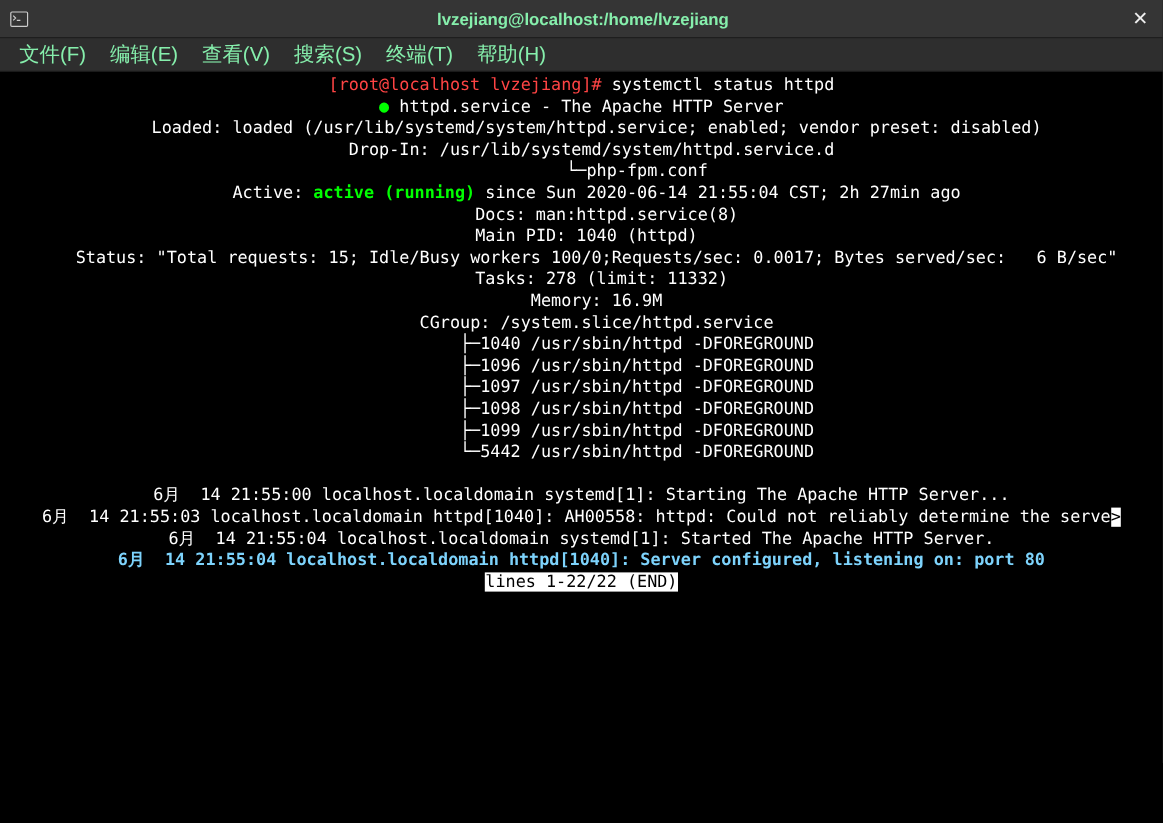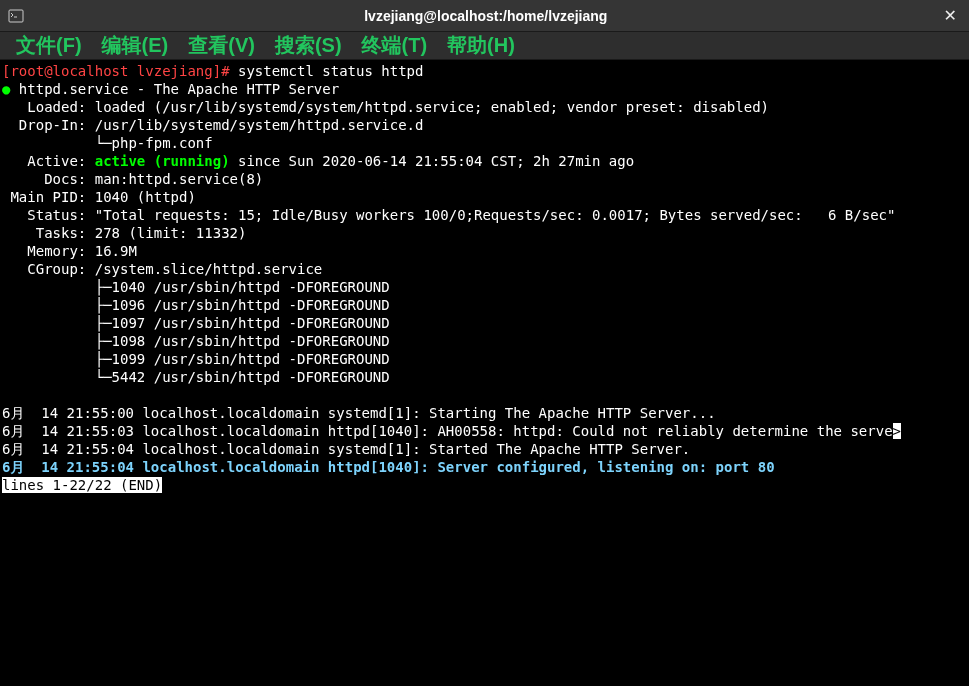--- a/index.html
+++ b/index.html
@@ -24,62 +24,61 @@
     }
     .titlebar-icon {
       width: 16px;
       height: 16px;
       margin-right: 8px;
       color: #ccc;
     }
     .titlebar-title {
       flex: 1;
       text-align: center;
-      color: #ffffff;
+      color: #86efac;
       font-size: 14px;
       font-weight: bold;
     }
     .titlebar-close {
       color: #eee;
       font-size: 16px;
       cursor: pointer;
       padding: 0 4px;
     }
     .menubar {
       background: #2e2e2e;
       height: 28px;
       display: flex;
       align-items: center;
       padding: 0 6px;
       border-bottom: 1px solid #1a1a1a;
     }
     .menu-item {
-      color: #22c55e;
-      font-size: 20px;
+      color: #86efac;
+      font-size: 17px;
       padding: 4px 10px;
       cursor: pointer;
-      font-weight: bold;
     }
     .terminal {
       background: #000;
       color: #fff;
       font-family: "Consolas", "Monaco", monospace;
       font-size: 14px;
       line-height: 18px;
       padding: 2px;
       height: calc(686px - 60px);
       overflow: hidden;
       white-space: pre;
     }
     .prompt-red { color: #ff4444; }
     .green-bold { color: #00ff00; font-weight: bold; }
     .white-bold { color: #7dd3fc; font-weight: bold; }
     .bullet { color: #00ff00; }
     .hl-black-on-white { background: #fff; color: #000; }
-    .line { display: block; white-space: pre; }
+    .line { display: block; white-space: pre; text-align: center; }
   </style>
 </head>
 <body>
 
 <div class="titlebar">
   <span class="titlebar-icon">
     <svg viewBox="0 0 16 16" fill="currentColor">
         <rect x="1" y="2" width="14" height="12" rx="1" fill="none" stroke="currentColor" stroke-width="1"></rect>
         <path d="M3 5l2 2-2 2M6 9h3" stroke="currentColor" stroke-width="1" fill="none"></path>
       </svg>

